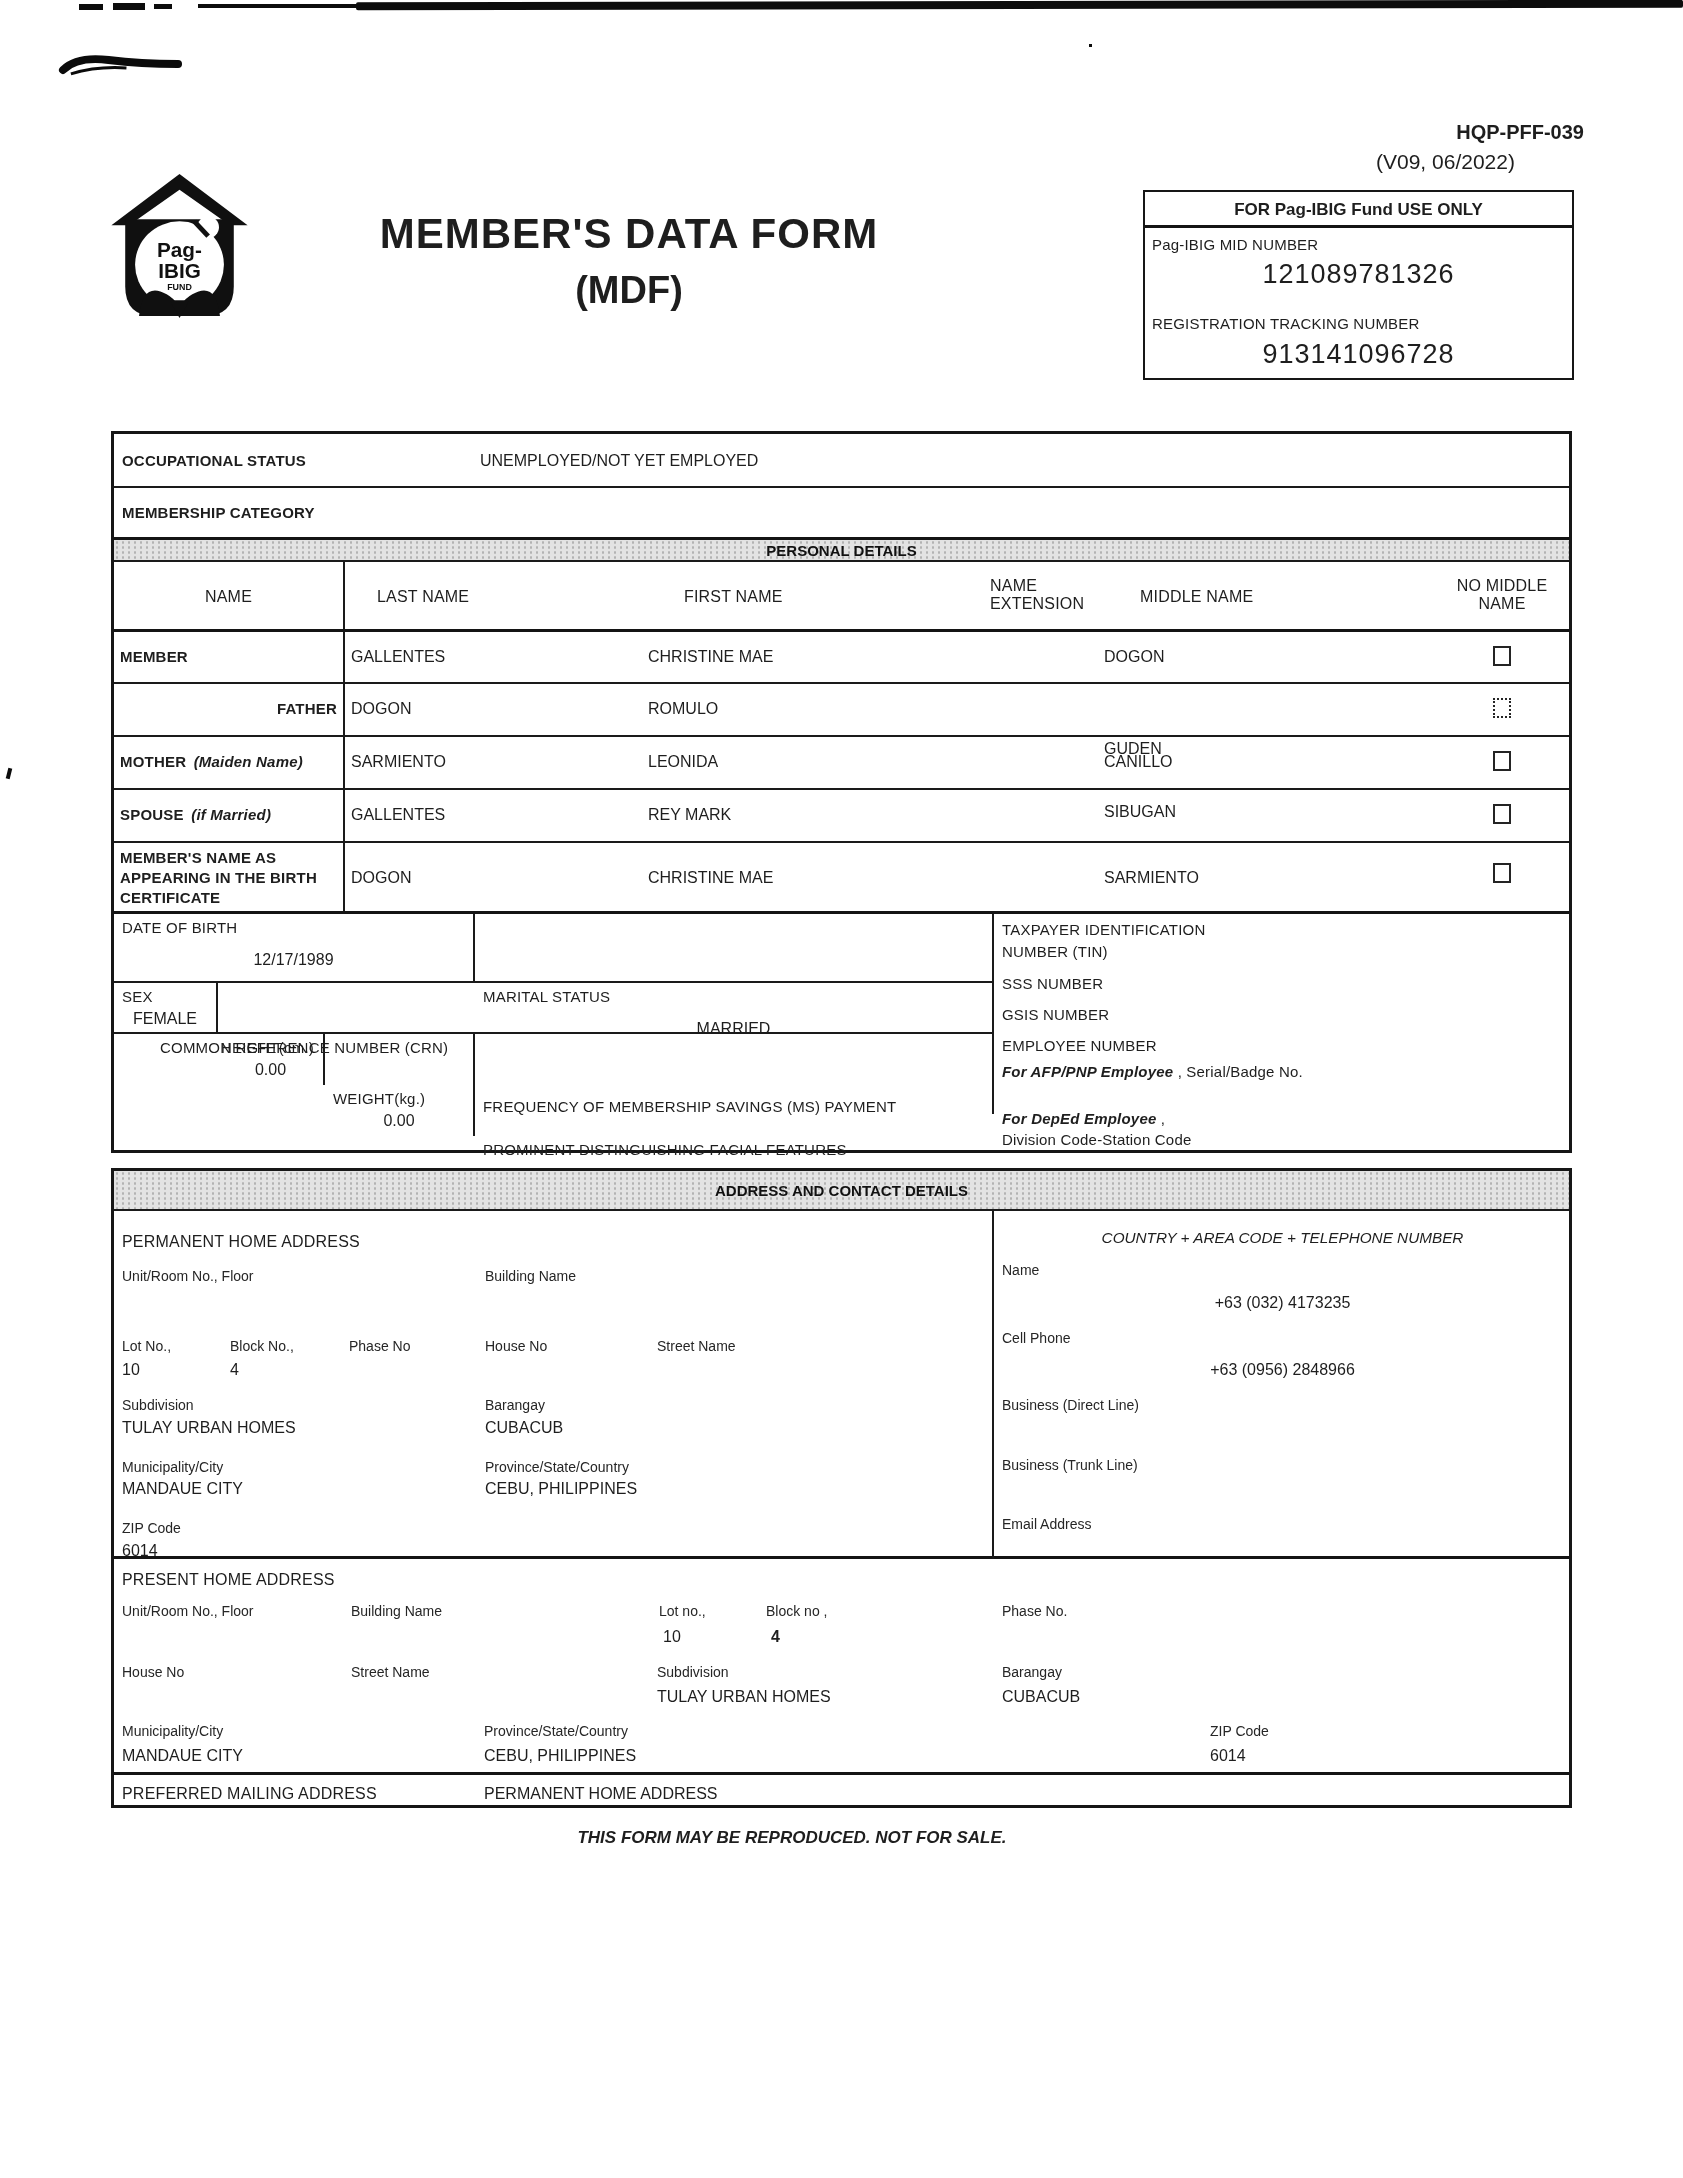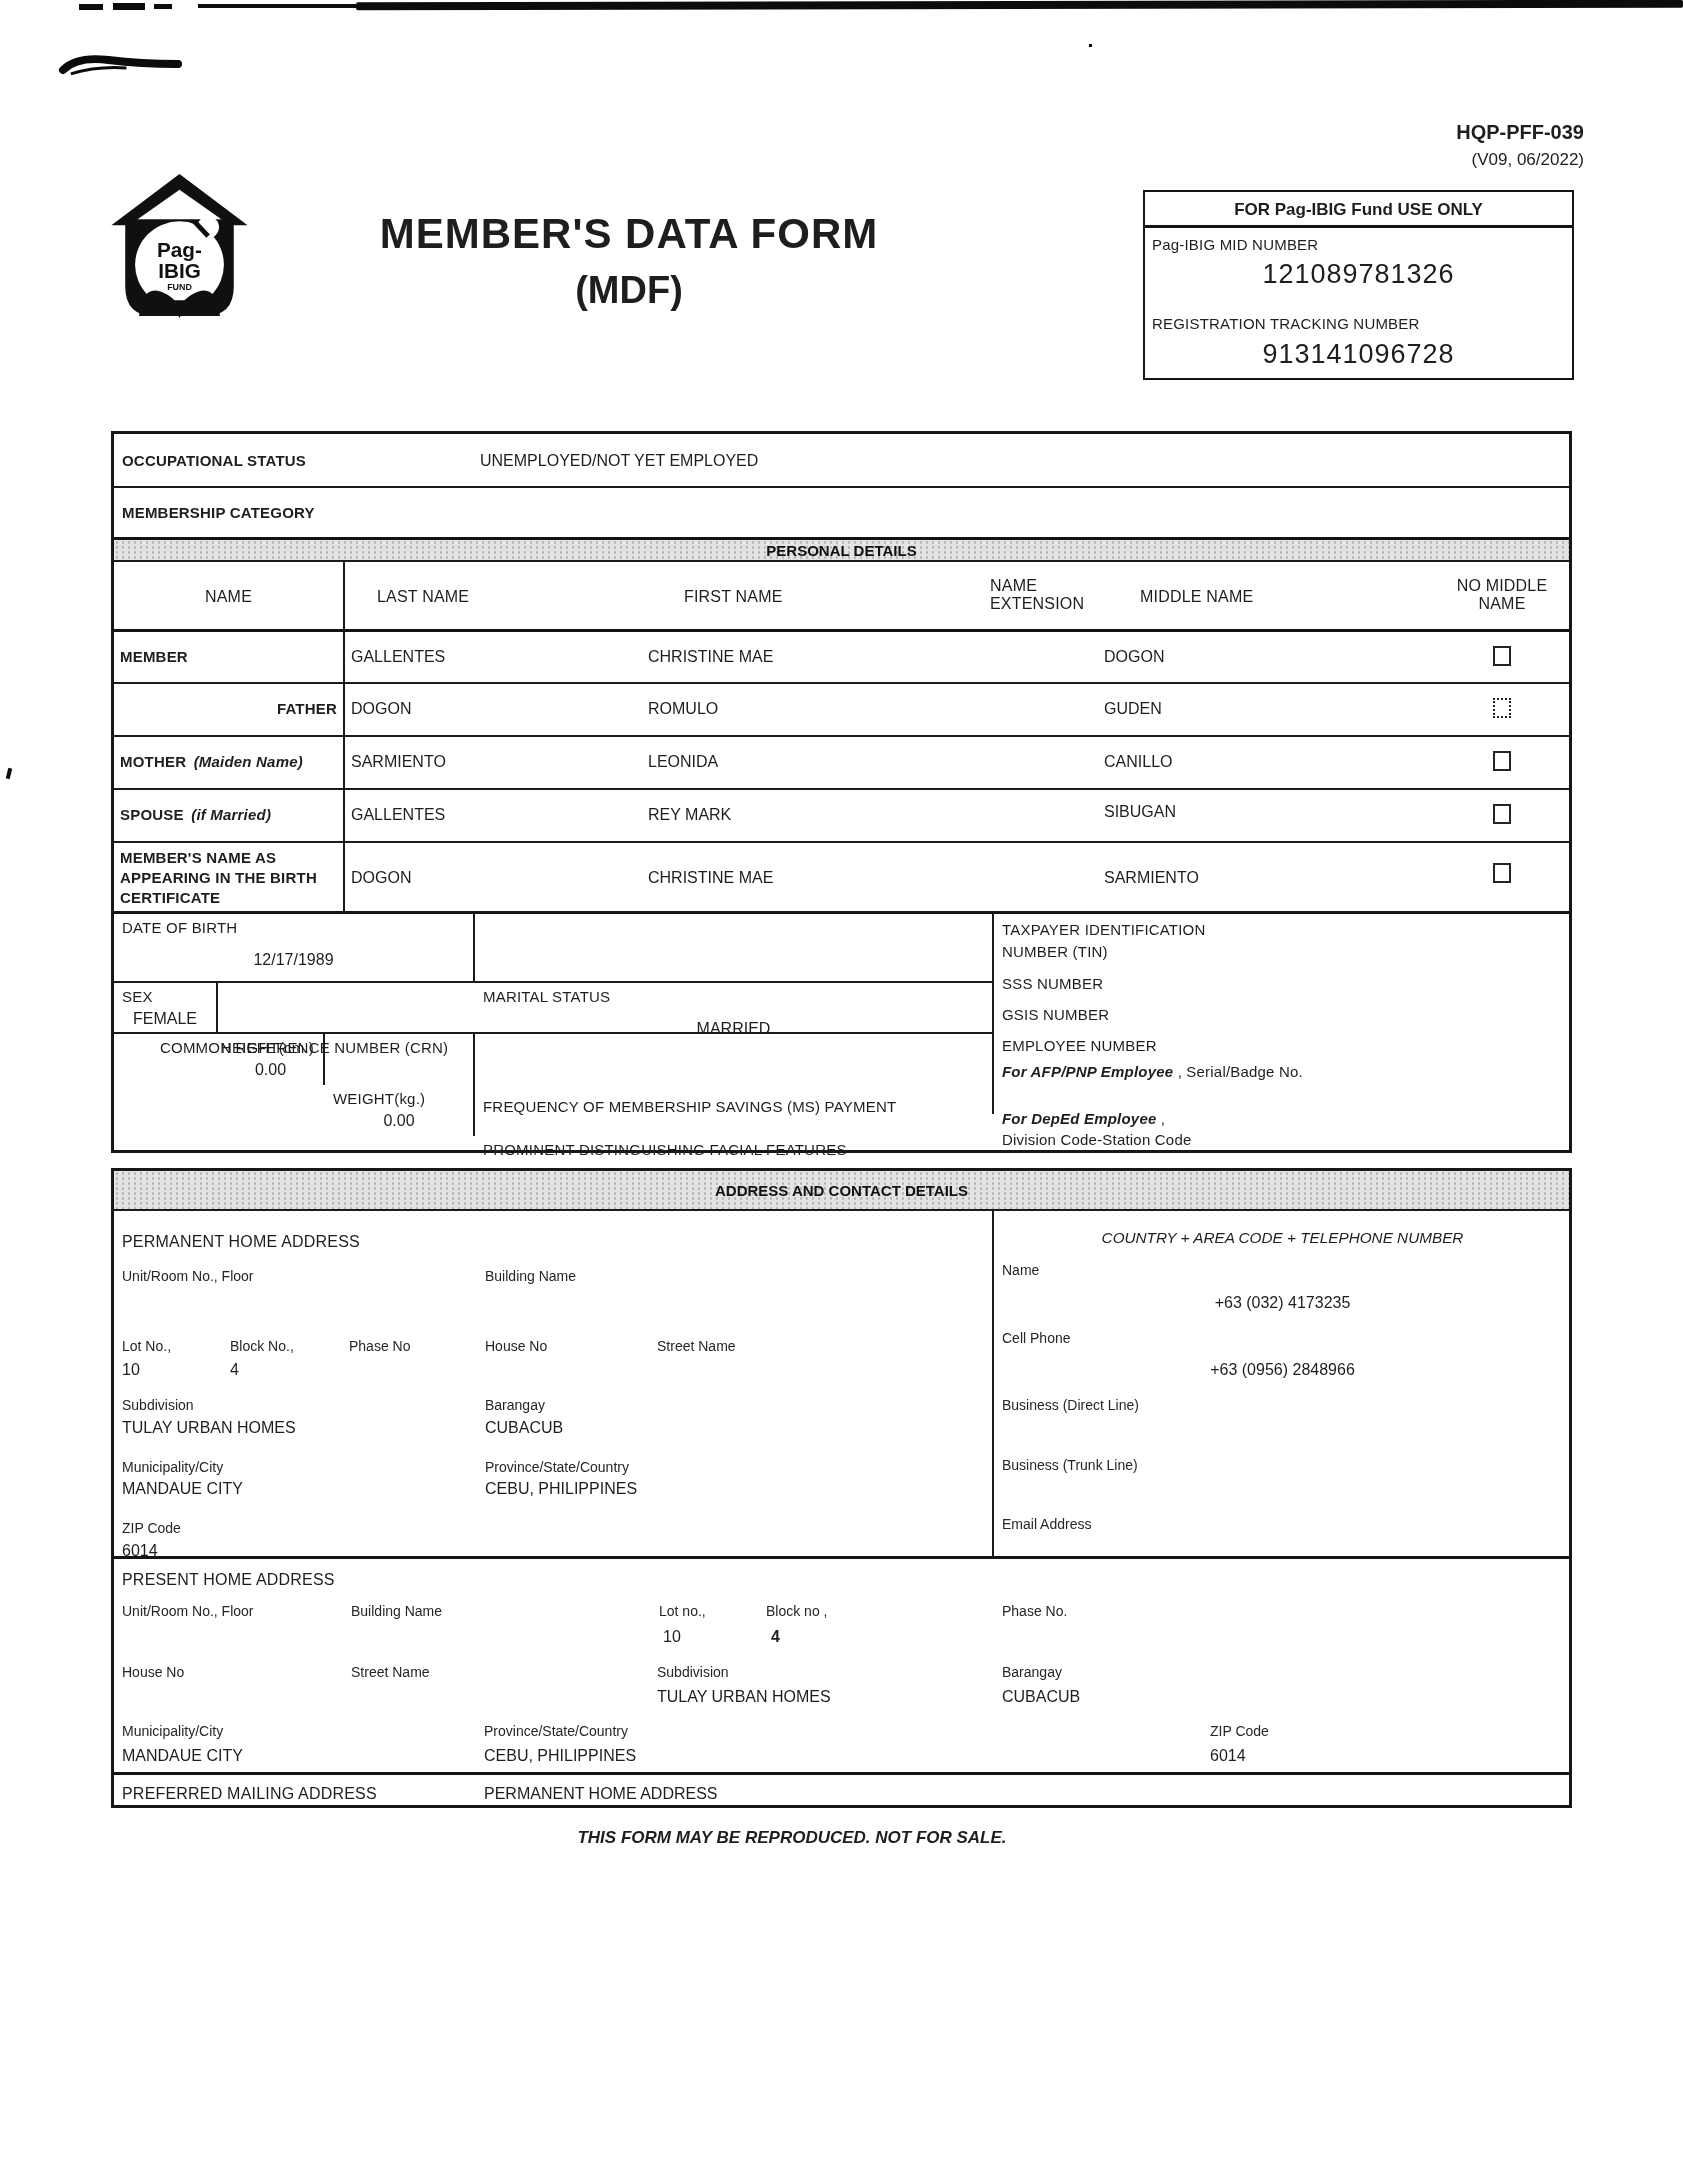--- a/index.html
+++ b/index.html
@@ -70,21 +70,21 @@
     <polygon points="61,132 81,132 71,150" fill="#101010"></polygon>
     <text x="71" y="88" text-anchor="middle" font-family="Liberation Sans, sans-serif" font-size="21" font-weight="bold" fill="#101010">Pag-</text>
     <text x="71" y="109" text-anchor="middle" font-family="Liberation Sans, sans-serif" font-size="21" font-weight="bold" fill="#101010">IBIG</text>
     <text x="71" y="122" text-anchor="middle" font-family="Liberation Sans, sans-serif" font-size="9" font-weight="bold" fill="#101010">FUND</text>
   </svg>
 
   <div class="abs b" style="left:327px;top:210px;width:604px;text-align:center;font-size:42px;letter-spacing:1px;">MEMBER'S DATA FORM</div>
   <div class="abs b" style="left:327px;top:269px;width:604px;text-align:center;font-size:38px;">(MDF)</div>
 
   <div class="abs b" style="left:1376px;top:121px;width:208px;text-align:right;font-size:20px;">HQP-PFF-039</div>
-  <div class="abs" style="left:1376px;top:150px;width:208px;text-align:right;font-size:17px;">(V09, 06/2022)</div>
+  <div class="abs" style="left:1376px;top:150px;width:208px;font-size:21px;">(V09, 06/2022)</div>
 
   <div class="tbl" style="left:1143px;top:190px;width:431px;height:190px;border-width:2px;">
     <div class="row bb3 b ctr" style="height:36px;line-height:36px;font-size:17px;">FOR Pag-IBIG Fund USE ONLY</div>
     <div class="abs lbl" style="left:7px;top:44px;">Pag-IBIG MID NUMBER</div>
     <div class="abs" style="left:0;top:67px;width:100%;text-align:center;font-size:27px;letter-spacing:1px;">121089781326</div>
     <div class="abs lbl" style="left:7px;top:123px;">REGISTRATION TRACKING NUMBER</div>
     <div class="abs" style="left:0;top:147px;width:100%;text-align:center;font-size:27px;letter-spacing:1px;">913141096728</div>
   </div>
 
   <div class="tbl" style="left:111px;top:431px;width:1461px;height:722px;">
@@ -116,21 +116,21 @@
       <div class="ncell c4" style="padding-top:16px;"></div>
       <div class="ncell c5" style="padding-top:16px;">DOGON</div>
       <div class="ncell c6 ctr" style="padding-top:14px;"><span class="chk"></span></div>
     </div>
 
     <div class="row nrow bb2" style="height:53px;">
       <div class="ncell c1 br2" style="padding-top:16px;text-align:right;"><span class="b lbl">FATHER</span></div>
       <div class="ncell c2" style="padding-top:16px;">DOGON</div>
       <div class="ncell c3" style="padding-top:16px;">ROMULO</div>
       <div class="ncell c4" style="padding-top:16px;"></div>
-      <div class="ncell c5" style="padding-top:16px;">GUDEN</div>
+      <div class="ncell c5" style="padding-top:16px;margin-top:40px;">GUDEN</div>
       <div class="ncell c6 ctr" style="padding-top:14px;"><span class="chk" style="border-style:dotted;"></span></div>
     </div>
 
     <div class="row nrow bb2" style="height:53px;">
       <div class="ncell c1 br2" style="padding-top:16px;">
         <span class="b lbl">MOTHER</span>
         <span class="b i lbl" style="margin-left:3px;">(Maiden Name)</span>
       </div>
       <div class="ncell c2" style="padding-top:16px;">SARMIENTO</div>
       <div class="ncell c3" style="padding-top:16px;">LEONIDA</div>

